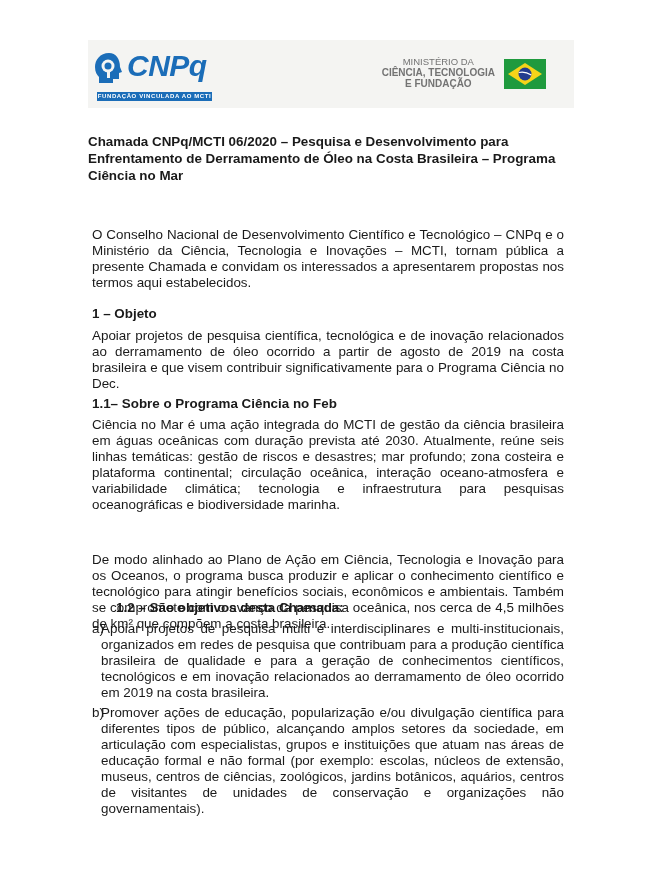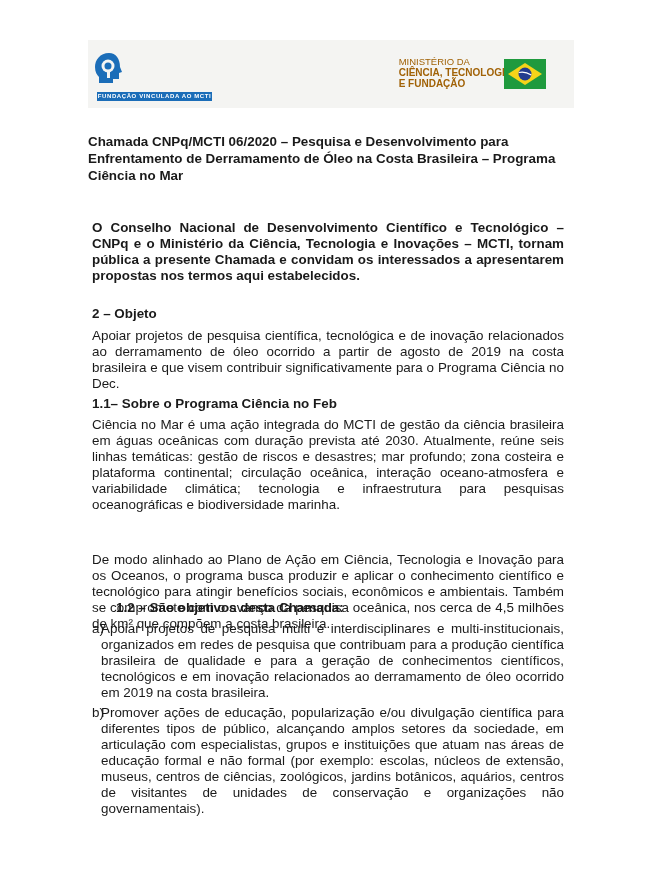--- a/index.html
+++ b/index.html
@@ -6,21 +6,21 @@
     body { width: 653px; height: 876px; position: relative; overflow: hidden;
            font-family: "Liberation Sans", sans-serif; color: #1a1a1a; }
     .banner { position: absolute; left: 88px; top: 40px; width: 486px; height: 68px;
               background: #f4f4f2; }
     .cnpq-logo { position: absolute; left: 5px; top: 6px; width: 120px; height: 56px; }
     .cnpq-word { position: absolute; left: 34px; top: 3px; font-family: "Liberation Sans", sans-serif;
                  font-weight: bold; font-style: italic; font-size: 30px; color: #1b6db8; letter-spacing: -0.5px; }
     .cnpq-head { position: absolute; left: 0; top: 5px; width: 32px; height: 34px; }
     .cnpq-tag { position: absolute; left: 4px; top: 46px; width: 115px; height: 9px; background: #1b6db8;
                 color: #ffffff; font-size: 6px; font-weight: bold; letter-spacing: 0.6px; line-height: 9px; text-align: center; }
-    .ministry { position: absolute; right: 62px; top: 16px; text-align: left; color: #a16207; line-height: 11px; }
+    .ministry { position: absolute; right: 79px; top: 16px; text-align: center; color: #737373; line-height: 11px; }
     .ministry .l1 { font-size: 9.5px; font-weight: normal; }
     .ministry .l2, .ministry .l3 { font-size: 10px; font-weight: bold; }
     .flag { position: absolute; right: 28px; top: 19px; width: 42px; height: 30px; }
     .title { position: absolute; left: 88px; top: 133px; width: 486px; 
              font-weight: bold; font-size: 13.4px; line-height: 17px; }
     .text { position: absolute; left: 92px; width: 472px; font-size: 13.4px; line-height: 16px;
             text-align: justify; }
     .text.last { text-align-last: left; }
     .h { position: absolute; left: 92px; font-weight: bold; font-size: 13.4px; line-height: 16px; }
     .item { position: absolute; left: 92px; width: 472px; font-size: 13.4px; line-height: 16px; }
@@ -31,42 +31,43 @@
 <body>
 
 <div class="banner">
   <div class="cnpq-logo">
     <svg class="cnpq-head" viewBox="0 0 32 34">
       <path d="M16 2 C7 2 2 9 2 16 C2 21 4 24 6 26 L6 32 L20 32 L20 28 L26 28 L26 22 L29 21 L27 16 C27 8 23 2 16 2 Z" fill="#1b6db8"></path>
       <circle cx="15" cy="15" r="6.5" fill="#f4f4f2"></circle>
       <circle cx="15" cy="15" r="3.5" fill="#1b6db8"></circle>
       <rect x="14" y="19" width="3" height="8" fill="#f4f4f2"></rect>
     </svg>
+    <span class="cnpq-word">CNPq</span>
     <div class="cnpq-tag">FUNDAÇÃO VINCULADA AO MCTI</div>
   </div>
 
   <div class="ministry">
     <div class="l1">MINISTÉRIO DA</div>
     <div class="l2">CIÊNCIA, TECNOLOGIA</div>
     <div class="l3">E FUNDAÇÃO</div>
   </div>
 
   <svg class="flag" viewBox="0 0 42 30">
     <rect width="42" height="30" fill="#1f9a3e"></rect>
     <polygon points="21,4 38,15 21,26 4,15" fill="#f5d419"></polygon>
     <circle cx="21" cy="15" r="6.5" fill="#233c8f"></circle>
     <path d="M14.8 13.5 Q21 12 27.3 16" stroke="#ffffff" stroke-width="1.2" fill="none"></path>
   </svg>
 </div>
 
 <div class="title">Chamada CNPq/MCTI 06/2020 – Pesquisa e Desenvolvimento para Enfrentamento de Derramamento de Óleo na Costa Brasileira – Programa Ciência no Mar</div>
 
-<div class="text last" style="top:220px;font-weight:bold;">O Conselho Nacional de Desenvolvimento Científico e Tecnológico – CNPq e o Ministério da Ciência, Tecnologia e Inovações – MCTI, tornam pública a presente Chamada e convidam os interessados a apresentarem propostas nos termos aqui estabelecidos.</div>
+<div class="text last" style="top:227px;">O Conselho Nacional de Desenvolvimento Científico e Tecnológico – CNPq e o Ministério da Ciência, Tecnologia e Inovações – MCTI, tornam pública a presente Chamada e convidam os interessados a apresentarem propostas nos termos aqui estabelecidos.</div>
 
-<div class="h" style="top:306px;">2 – Objeto</div>
+<div class="h" style="top:306px;">1 – Objeto</div>
 <div class="text last" style="top:328px;">Apoiar projetos de pesquisa científica, tecnológica e de inovação relacionados ao derramamento de óleo ocorrido a partir de agosto de 2019 na costa brasileira e que visem contribuir significativamente para o Programa Ciência no Dec.</div>
 
 <div class="h" style="top:396px;">1.1– Sobre o Programa Ciência no Feb</div>
 <div class="text last" style="top:417px;">Ciência no Mar é uma ação integrada do MCTI de gestão da ciência brasileira em águas oceânicas com duração prevista até 2030. Atualmente, reúne seis linhas temáticas: gestão de riscos e desastres; mar profundo; zona costeira e plataforma continental; circulação oceânica, interação oceano-atmosfera e variabilidade climática; tecnologia e infraestrutura para pesquisas oceanográficas e biodiversidade marinha.</div>
 <div class="text last" style="top:516px;margin-top:36px;">De modo alinhado ao Plano de Ação em Ciência, Tecnologia e Inovação para os Oceanos, o programa busca produzir e aplicar o conhecimento científico e tecnológico para atingir benefícios sociais, econômicos e ambientais. Também se compromete com o avanço da pesquisa oceânica, nos cerca de 4,5 milhões de km² que compõem a costa brasileira.</div>
 
 <div class="h" style="top:600px;margin-left:24px;">1.2 – São objetivos desta Chamada:</div>
 
 <div class="item" style="top:621px;">
   <span class="lbl">a)</span>

